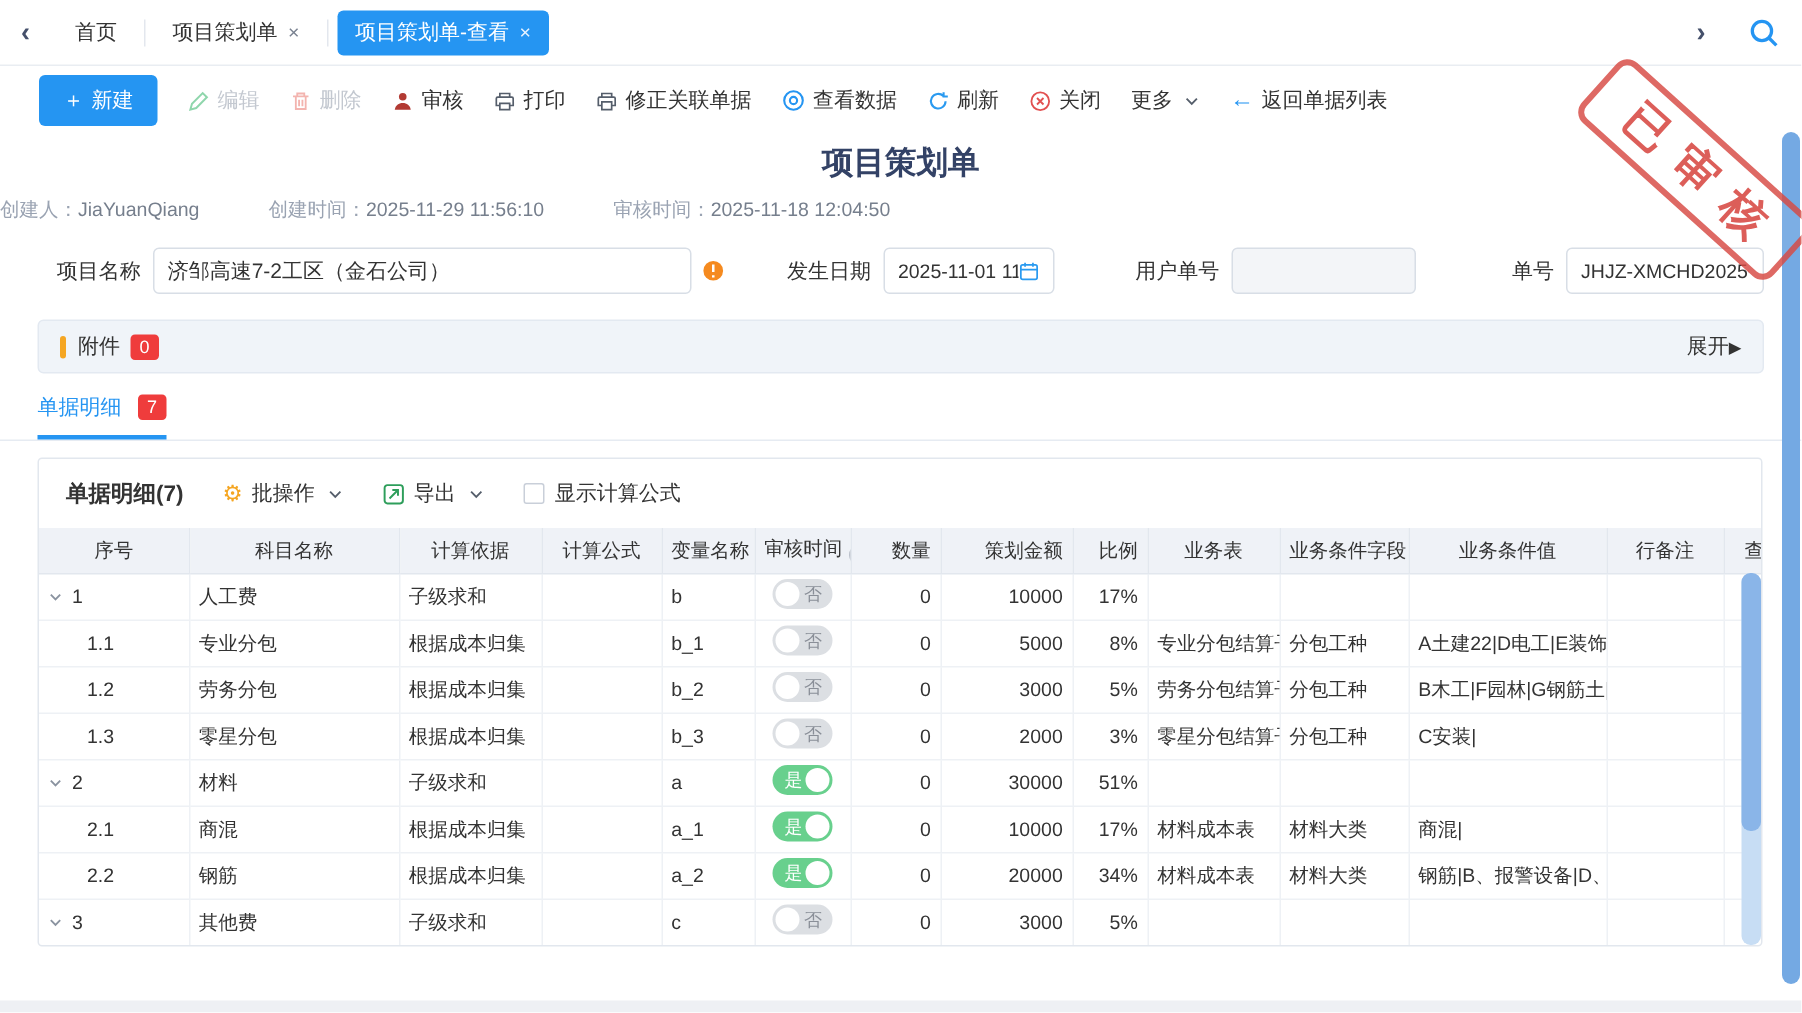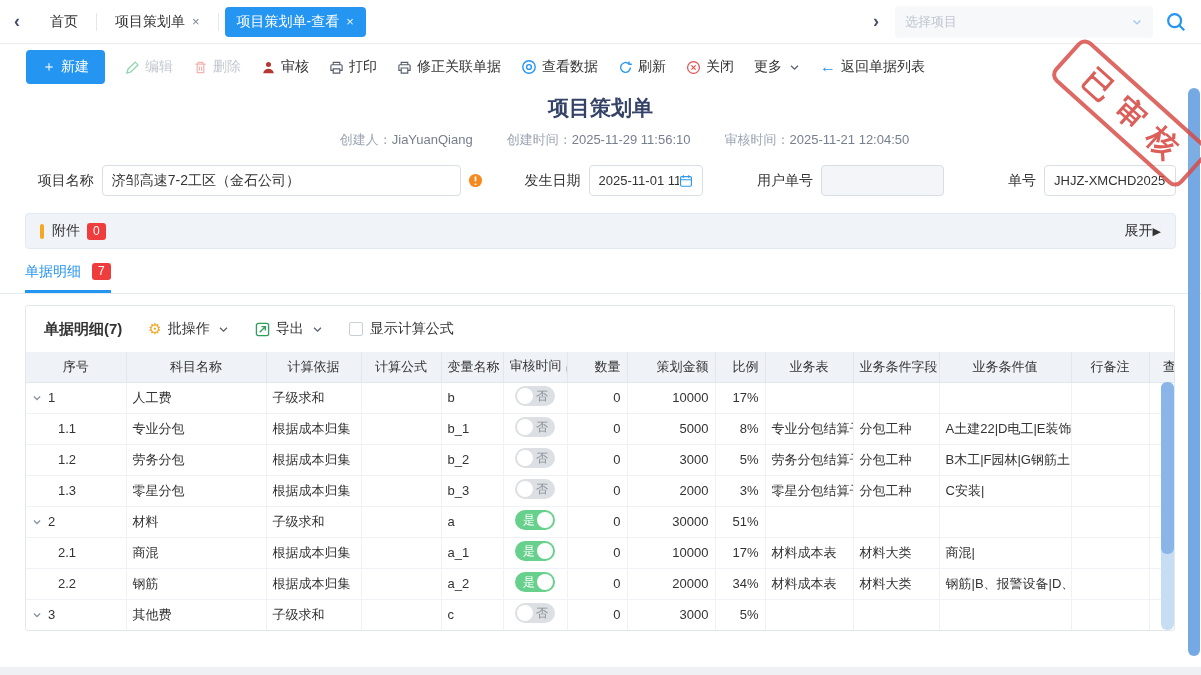--- a/index.html
+++ b/index.html
@@ -31,21 +31,21 @@
   .toolbar { height:46px; display:flex; align-items:center; padding:0 26px; gap:20px; }
   .btn-new { background:#2595f2; color:#fff; border:none; border-radius:4px; height:34px;
     padding:0 16px; font-size:14px; display:flex; align-items:center; gap:5px; cursor:pointer;
     font-family:inherit; }
   .tb-item { display:flex; align-items:center; gap:5px; font-size:14px; color:#333; cursor:pointer; white-space:nowrap; }
   .tb-item.disabled { color:#c3c8d0; cursor:default; }
   .caret { margin-left:2px; }
 
   
   .doc-title { text-align:center; font-size:21px; font-weight:bold; color:#334266; margin-top:4px; }
-  .doc-meta { display:flex; justify-content:center; gap:34px; margin-top:9px; font-size:13px;padding-left:48px; }
+  .doc-meta { display:flex; gap:46px; margin-top:9px; font-size:13px; }
   .doc-meta .lbl { color:#9aa3b2; }
   .doc-meta .val { color:#767f8d; }
 
   
   .form { padding:0 25px; margin-top:16px; }
   .frow { display:flex; align-items:center; height:31px; margin-bottom:8px; }
   .flabel { color:#333; font-size:14px; text-align:right; white-space:nowrap; }
   .inp { height:31px; border:1px solid #d8dee6; border-radius:4px; background:#fff;
     display:flex; align-items:center; padding:7px 9px; font-size:14px; color:#333; overflow:hidden; white-space:nowrap; }
   .inp.gray { background:#f3f5f8; }
@@ -123,26 +123,20 @@
     <span>项目策划单</span>
     <span class="x">×</span>
   </div>
   <div class="tab-div"></div>
   <div class="tab active">
     <span>项目策划单-查看</span>
     <span class="x">×</span>
   </div>
   <div class="tab-spacer"></div>
   <span class="tab-fwd">›</span>
-  <div class="proj-select">
-    <span class="ph">选择项目</span>
-    <svg width="12" height="12" viewBox="0 0 16 16">
-      <path d="M3.5 6l4.5 4.5L12.5 6" fill="none" stroke="#9fc6ee" stroke-width="1.8"></path>
-      </svg>
-  </div>
   <span class="search-btn">
     <svg width="22" height="22" viewBox="0 0 24 24">
         <circle cx="10.5" cy="10.5" r="7" fill="none" stroke="#2595f2" stroke-width="2.4"></circle>
         <path d="M15.8 15.8L21 21" stroke="#2595f2" stroke-width="2.4"></path>
       </svg>
   </span>
 </div>
 
 <div class="toolbar">
   <button class="btn-new">
@@ -209,21 +203,21 @@
   <div class="tb-item">
     <span style="color:#2595f2;font-size:16px;">←</span>
     <span>返回单据列表</span>
   </div>
 </div>
 
 <div class="doc-title">项目策划单</div>
 <div class="doc-meta">
   <span><span class="lbl">创建人：</span><span class="val">JiaYuanQiang</span></span>
   <span><span class="lbl">创建时间：</span><span class="val">2025-11-29 11:56:10</span></span>
-  <span><span class="lbl">审核时间：</span><span class="val">2025-11-21 12:04:50</span></span>
+  <span><span class="lbl">审核时间：</span><span class="val">2025-11-18 12:04:50</span></span>
 </div>
 
 <div class="form">
   <div class="frow">
     <span class="flabel" style="width:70px">项目名称</span>
     <div class="inp" style="width:365px;margin-left:8px">
       <span class="clip">济邹高速7-2工区（金石公司）</span>
     </div>
     <span style="margin-left:7px">
       <svg width="15" height="15" viewBox="0 0 16 16">

